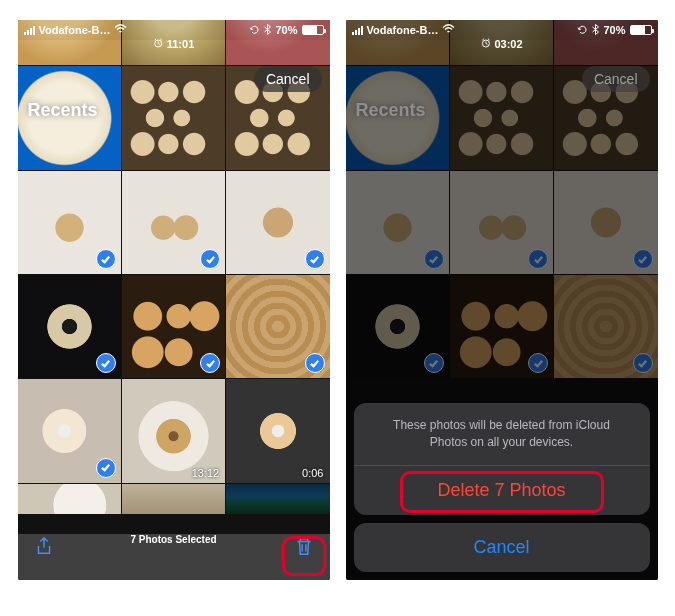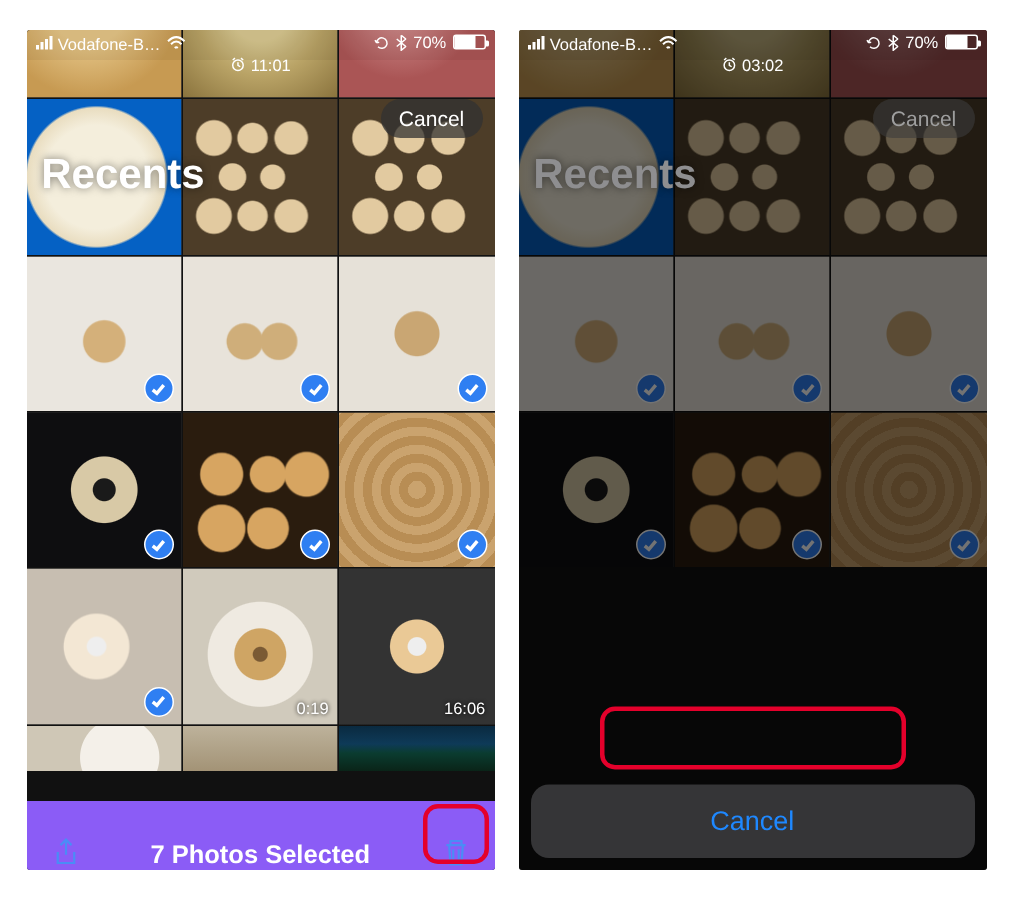--- a/index.html
+++ b/index.html
@@ -34,21 +34,21 @@
     align-items: center;
     padding: 0 6px;
     font-size: 11px;
     font-weight: 500;
     background: rgba(0,0,0,0.05);
     position: absolute;
     top: 0; left: 0; right: 0;
     z-index: 30;
     color: #fff;
   }
-  .status-seg { display: flex; align-items: flex-start; gap: 4px; }
+  .status-seg { display: flex; align-items: center; gap: 4px; font-weight: bold; }
   .status-seg.center { position: absolute; left: 50%; transform: translateX(-50%); margin-top: 28px; }
   .bars { display: inline-flex; align-items: flex-end; gap: 1px; }
   .bars i { width: 2px; background: #fff; display: inline-block; }
   .bars i:nth-child(1){height:3px}.bars i:nth-child(2){height:5px}.bars i:nth-child(3){height:7px}.bars i:nth-child(4){height:9px}
   .battery {
     width: 22px; height: 10px; border:1px solid #fff; border-radius:2px; position:relative; display:flex;align-items:center;
   }
   .battery::after{content:"";position:absolute;right:-3px;top:2.5px;width:2px;height:4px;background:#fff;border-radius:0 1px 1px 0;}
   .battery i{height:100%;width:70%;background:#fff;display:block;}
 
@@ -84,47 +84,47 @@
   }
   .check svg { width: 11px; height: 11px; stroke:#fff; stroke-width:2.5; fill:none; }
   .duration {
     position:absolute; right:6px; bottom:4px;
     font-size:11px; color:#fff; text-shadow:0 0 3px #000;
     z-index:5;
   }
   .recents-label {
     position: absolute;
     left: 10px; top: 80px;
-    font-size: 28px;
+    font-size: 18px;
     font-weight: 700;
     color: #fff;
     z-index: 20;
     text-shadow: 0 0 6px rgba(0,0,0,0.5);
   }
   .cancel-btn {
     position: absolute;
     top: 46px; right: 8px;
     background: rgba(50,50,50,0.75);
     color: #fff;
     font-size: 14px;
     padding: 5px 12px;
     border-radius: 14px;
     z-index: 20;
     border:none;
     font-family:inherit;
   }
   .bottom-bar {
     height: 46px;
-    background: #8b5cf6;
+    background: #404040;
     display: flex;
-    align-items: flex-end;
+    align-items: flex-start;
     justify-content: space-between;
     padding: 0 14px;
     color: #fff;
-    font-size: 17px;
+    font-size: 10px;
     position: relative;
     z-index: 20;
   }
   .bottom-bar .title {
     position: absolute;
     left: 50%; transform: translateX(-50%);
     font-weight: 600;
   }
   .icon-btn { width: 24px; height: 24px; display:flex;align-items:center;justify-content:center; color:#4a8cf6; }
   .icon-btn svg { width: 22px; height: 22px; stroke: currentColor; stroke-width:1.6; fill:none; }
@@ -338,25 +338,25 @@
         <div class="cell">
           <div class="fill th-sugar"></div>
           <div class="check">
             <svg viewBox="0 0 12 12">
               <path d="M2 6.5 L5 9 L10 3"></path>
             </svg>
           </div>
         </div>
         <div class="cell">
           <div class="fill th-donut-plate"></div>
-          <div class="duration">0:19</div>
+          <div class="duration">13:12</div>
         </div>
         <div class="cell">
           <div class="fill th-video"></div>
-          <div class="duration">16:06</div>
+          <div class="duration">0:06</div>
         </div>
         <div class="cell partial">
           <div class="fill th-plate"></div>
         </div>
         <div class="cell partial">
           <div class="fill th-tray"></div>
         </div>
         <div class="cell partial">
           <div class="fill th-trees"></div>
         </div>
@@ -494,18 +494,22 @@
               <path d="M2 6.5 L5 9 L10 3"></path>
             </svg>
           </div>
         </div>
       </div>
     <div class="dimmer"></div>
   </div>
 
   <div class="action-sheet">
     <div class="sheet-group">
+      <div class="sheet-msg">These photos will be deleted from iCloud Photos on all your devices.</div>
+      <div class="sheet-row delete" style="position:relative;">Delete 7 Photos</div>
+    </div>
+    <div class="sheet-group">
       <div class="sheet-row cancel">Cancel</div>
     </div>
   </div>
 
   <div class="red-box" style="left:54px; right:54px; bottom:67px; height:42px;"></div>
 </div>
 
 </body></html>

